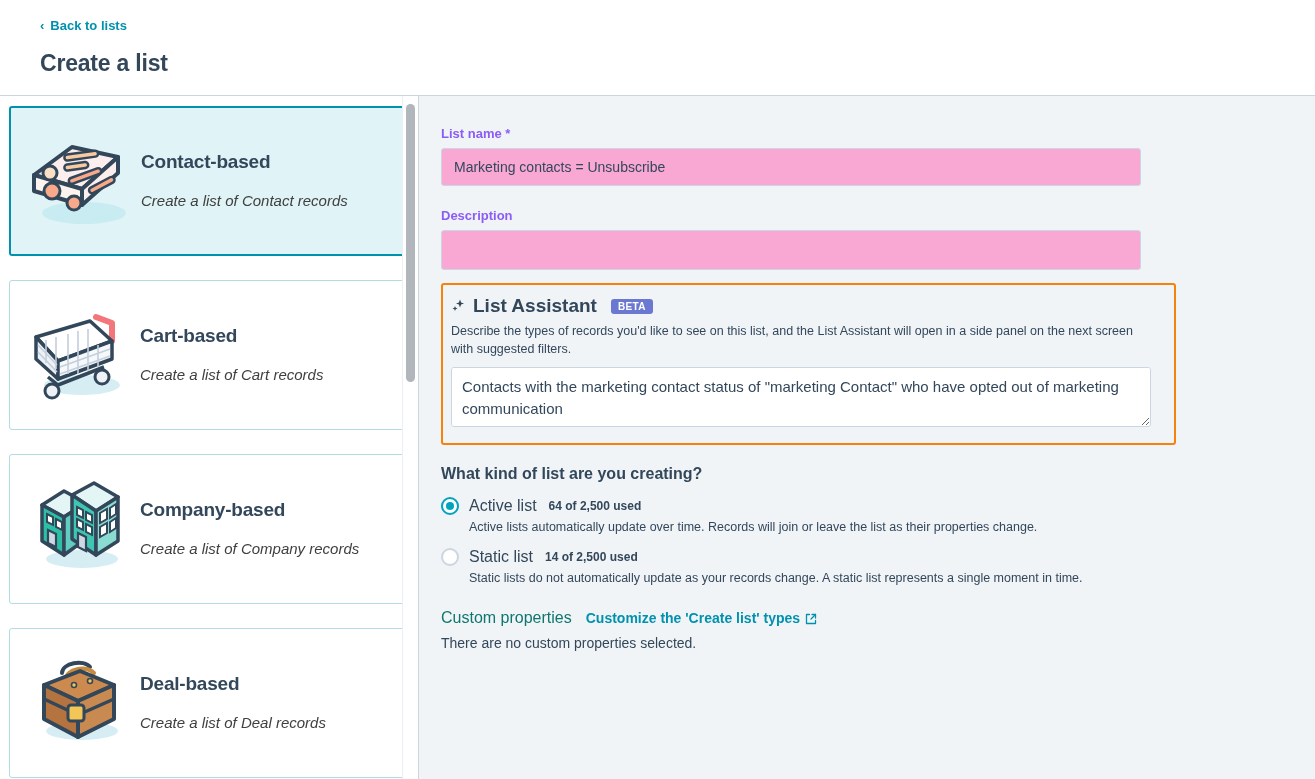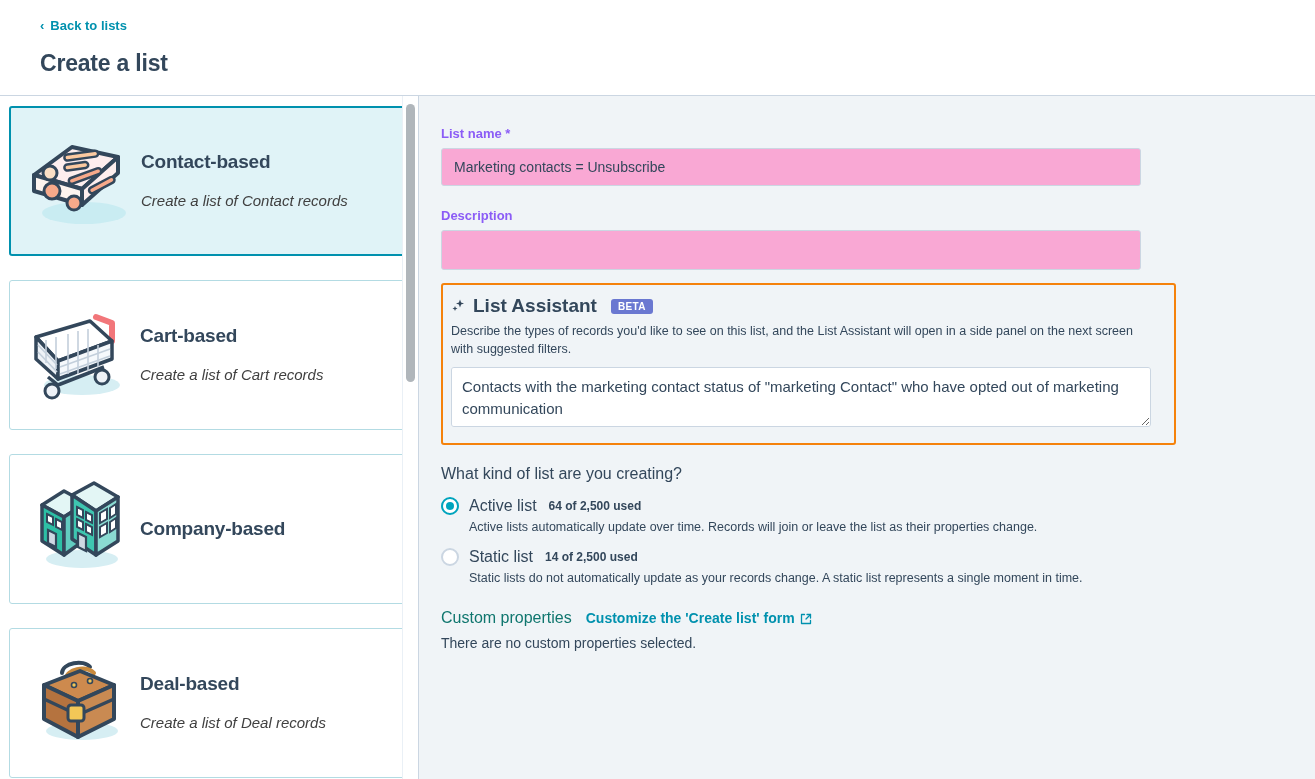--- a/index.html
+++ b/index.html
@@ -118,21 +118,21 @@
     width: 700px; height: 60px;
     background: #ffffff; border: 1px solid #cbd6e2; border-radius: 3px;
     font-family: "Liberation Sans", sans-serif;
     font-size: 15px; color: #33475b; line-height: 1.45;
     padding: 8px 10px;
     resize: vertical;
     outline: none;
   }
 
   
-  .section-title { font-size: 16px; font-weight: normal; color: #33475b; }
+  .section-title { font-size: 16px; font-weight: bold; color: #33475b; }
   .radio-row { display: flex; align-items: center; gap: 10px; margin-top: 14px; cursor: pointer; }
   .radio {
     width: 18px; height: 18px; flex: 0 0 18px;
     border-radius: 50%;
     border: 2px solid #cbd6e2; background: #ffffff;
     position: relative; cursor: pointer;
   }
   .radio.checked { border-color: #00a4bd; }
   .radio.checked::after {
     content: ""; position: absolute; left: 3px; top: 3px;
@@ -244,20 +244,21 @@
                 <path d="M82 27 L88 23 L88 33 L82 37 Z"></path>
               <path d="M72 46 L79 42 L79 52 L72 56 Z"></path>
                 <path d="M82 41 L88 37 L88 47 L82 51 Z"></path>
             </g>
             <path d="M20 49 L28 53 L28 66 L20 62 Z" fill="#cdd8e3" stroke="#33475b" stroke-width="2.2"></path>
             <path d="M50 52 L58 56 L58 70 L50 66 Z" fill="#cdd8e3" stroke="#33475b" stroke-width="2.2"></path>
           </svg>
         </div>
         <div class="card-text">
           <div class="card-title">Company-based</div>
+          <div class="card-desc">Create a list of Company records</div>
         </div>
       </div>
 
       <div class="card">
         <div class="card-icon">
           <svg width="105" height="92" viewBox="0 0 105 92">
             <ellipse cx="54" cy="74" rx="36" ry="9" fill="#d6eef3"></ellipse>
             <path d="M34 16 C34 6, 56 2, 62 10" fill="none" stroke="#33475b" stroke-width="4" stroke-linecap="round"></path>
             <path d="M38 22 C38 12, 58 8, 66 16" fill="none" stroke="#c98a3d" stroke-width="4" stroke-linecap="round"></path>
             <path d="M16 28 L52 14 L86 28 L50 44 Z" fill="#c9norm" stroke="#33475b" stroke-width="4" stroke-linejoin="round" style="fill:#cd8a4e"></path>
@@ -329,21 +330,21 @@
           <span class="radio"></span>
           <span class="radio-label">Static list</span>
           <span class="radio-count">14 of 2,500 used</span>
         </div>
         <div class="radio-help">Static lists do not automatically update as your records change. A static list represents a single moment in time.</div>
 
         
         <div class="custom-head">
           <span class="custom-title">Custom properties</span>
           <a class="custom-link">
-            <span>Customize the 'Create list' form</span>
+            <span>Customize the 'Create list' types</span>
             <span class="ext-icon">
               <svg width="12" height="12" viewBox="0 0 12 12">
                 <path d="M4.5 1.5 H1.5 V10.5 H10.5 V7.5" fill="none" stroke="#0091ae" stroke-width="1.3" stroke-linecap="round" stroke-linejoin="round"></path>
                 <path d="M7 1.5 H10.5 V5" fill="none" stroke="#0091ae" stroke-width="1.3" stroke-linecap="round" stroke-linejoin="round"></path>
                 <path d="M10.5 1.5 L6 6" fill="none" stroke="#0091ae" stroke-width="1.3" stroke-linecap="round"></path>
               </svg>
             </span>
           </a>
         </div>
         <div class="custom-empty">There are no custom properties selected.</div>

